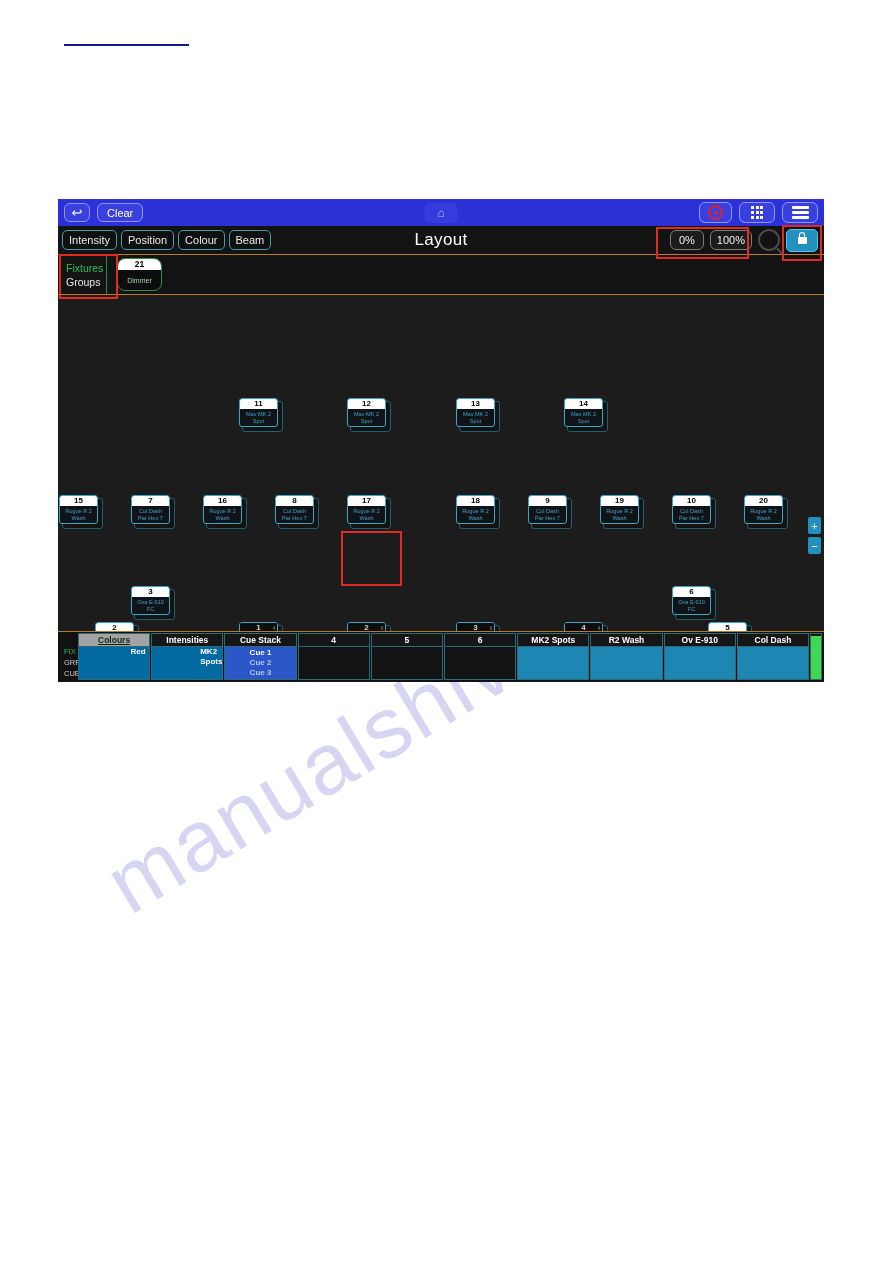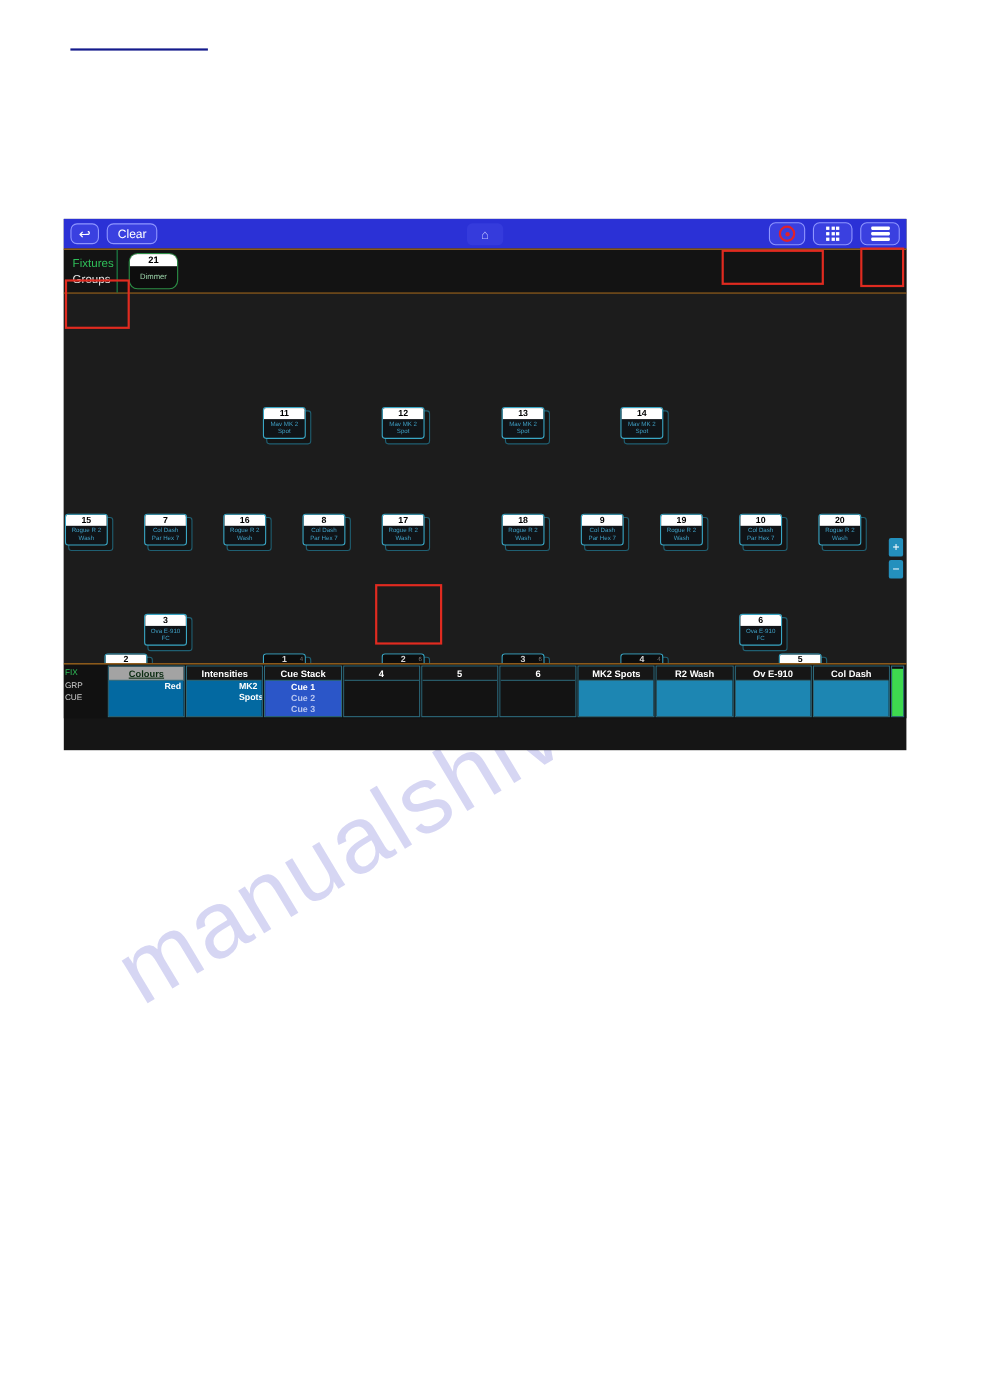--- a/index.html
+++ b/index.html
@@ -234,23 +234,23 @@
   
   .botbar{
     position:relative;
     height:50px;
     background:#111111;
     border-top:1px solid #c07a20;
     display:flex;
     box-sizing:border-box;
   }
   .bb-labels{
-    width:40px;
-    display:flex;flex-direction:column;justify-content:flex-start;
-    padding:2px 0 2px 1px;box-sizing:border-box;
+    width:20px;
+    display:flex;flex-direction:column;justify-content:flex-end;
+    padding:2px 0 2px 6px;box-sizing:border-box;
   }
   .bb-labels div{font-size:7.5px;color:#cfcfcf;line-height:11px;}
   .bb-labels .lfix{color:#2fbf59;}
   .pb-cols{flex:1;display:flex;gap:1px;padding:1px 0;box-sizing:border-box;}
   .pbcol{
     flex:1;
     display:flex;flex-direction:column;
     border:1px solid #2d6a7c;
     box-sizing:border-box;
     overflow:hidden;
@@ -319,20 +319,35 @@
       <div class="icon-btn wide">
         <span class="burger">
             <span></span>
             <span></span>
             <span></span>
           </span>
       </div>
     </div>
   </div>
 
+  <div class="attrbar">
+    <div class="attr-btn">Intensity</div>
+    <div class="attr-btn">Position</div>
+    <div class="attr-btn">Colour</div>
+    <div class="attr-btn">Beam</div>
+    <div class="layout-title">Layout</div>
+    <div class="attr-right">
+      <div class="pct-btn">0%</div>
+      <div class="pct-btn">100%</div>
+      <div class="mag"></div>
+      <div class="lock-btn">
+          <span class="lock-glyph"></span>
+        </div>
+    </div>
+  </div>
 
   <div class="fgrow">
     <div class="fg-tabs">
       <div class="fg-fix">Fixtures</div>
       <div class="fg-grp">Groups</div>
     </div>
     <div class="grp-cell">
       <div class="num">21</div>
       <div class="nm">Dimmer</div>
     </div>

